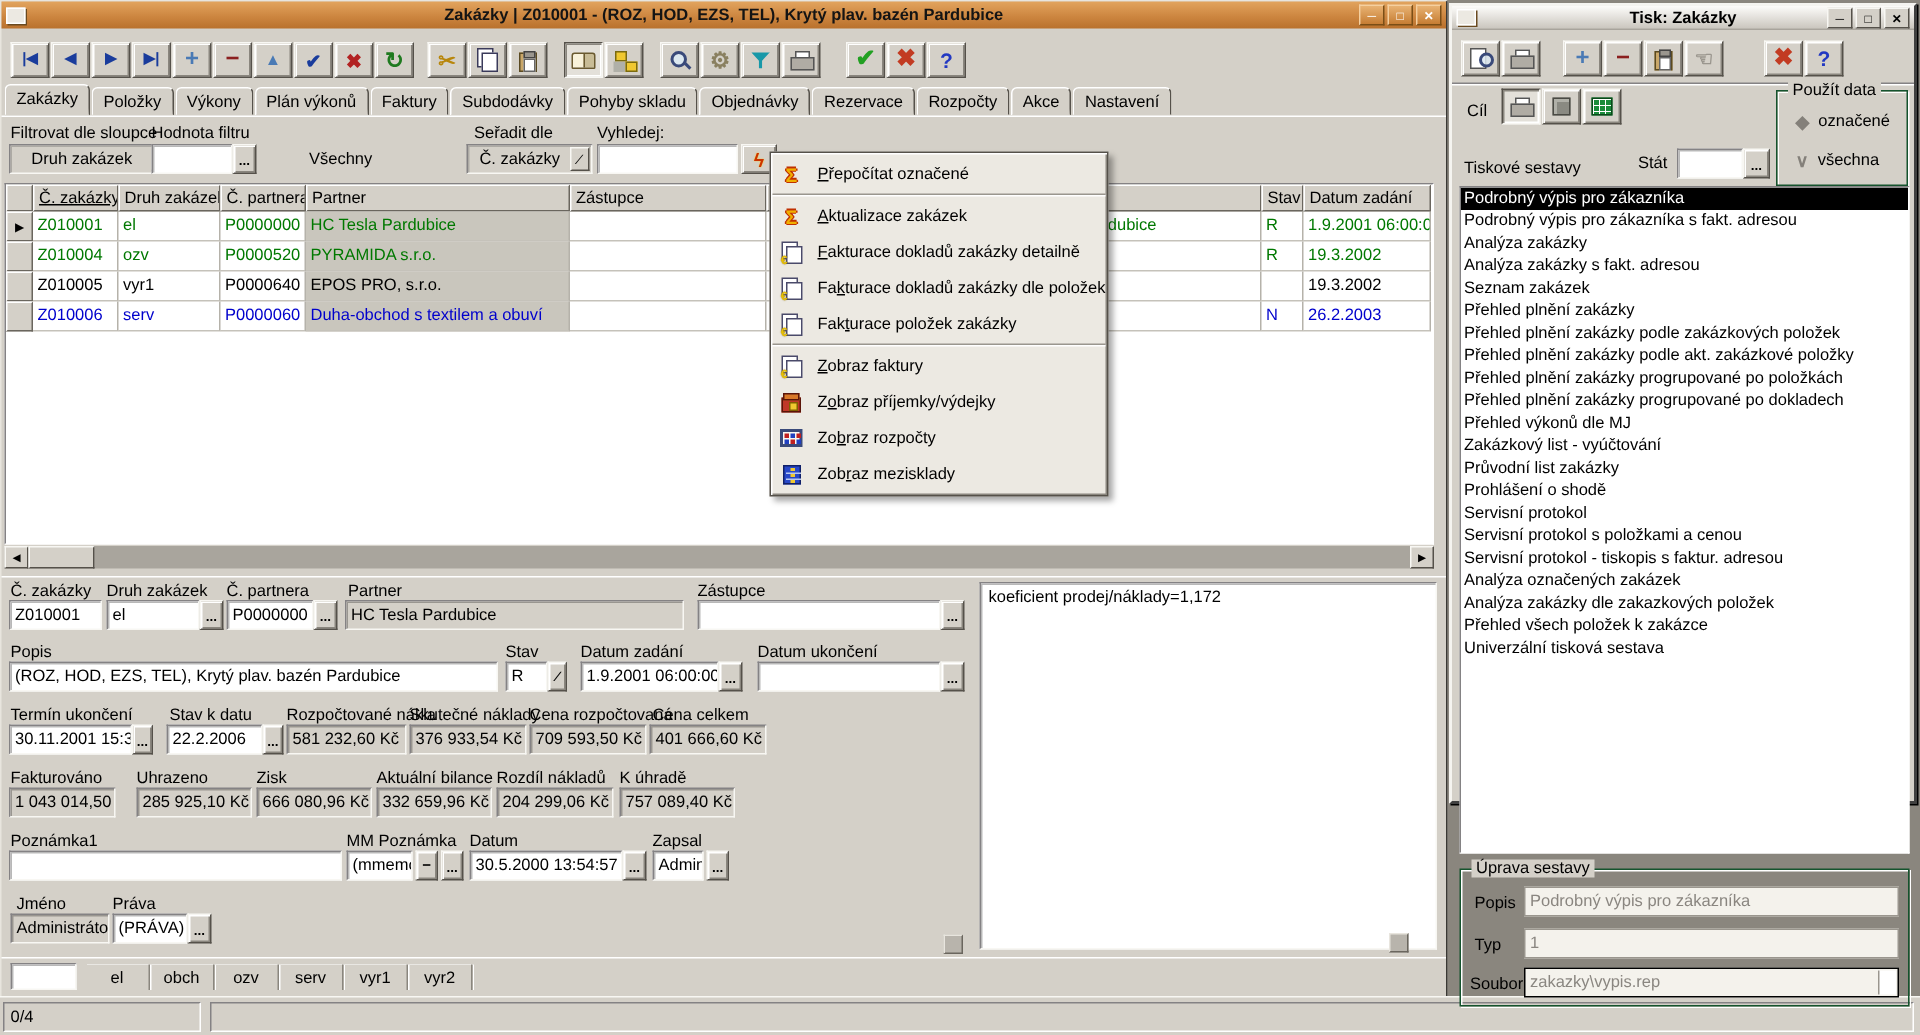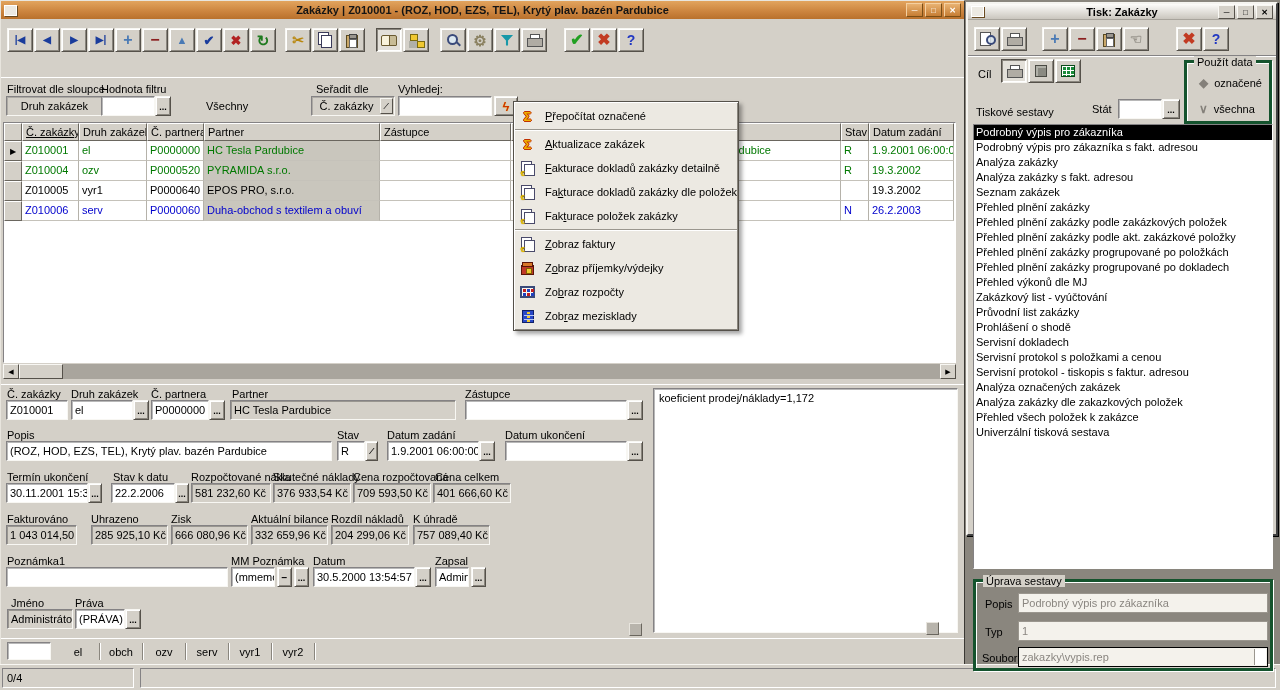--- a/index.html
+++ b/index.html
@@ -142,21 +142,21 @@
   .mi-cabinet::after{content:"";position:absolute;left:4px;top:1px;width:3px;height:2px;background:#f0c830;
     box-shadow:0 4px 0 #f0c830,0 8px 0 #f0c830}
   
   .print-win{position:absolute;left:966px;top:2px;width:312px;height:534px;background:#d4d0c8;z-index:30;
     border:2px solid;border-color:#f5f4f0 #404040 #404040 #f5f4f0;box-shadow:1px 1px 0 #000}
   .titlebar-print{position:absolute;left:0;top:0;width:100%;height:16px;
     background:linear-gradient(180deg,#fdfcfa,#cac6be);display:flex;align-items:center;border-bottom:1px solid #a8a49c}
   .titlebar-print .ttl{position:absolute;left:0;width:100%;text-align:center;font-weight:bold;color:#000}
   #print-toolbar{left:6px;top:22px;height:26px}
   .groove{position:absolute;left:0;width:100%;border-top:1px solid #848284;border-bottom:1px solid #fff}
-  .group{position:absolute;border:3px solid #14532d;box-shadow:inset 1px 1px 0 #fff,1px 1px 0 #fff}
+  .group{position:absolute;border:1px solid #14532d;box-shadow:inset 1px 1px 0 #fff,1px 1px 0 #fff}
   .group>.gtitle{position:absolute;top:-7px;left:7px;background:#d4d0c8;padding:0 3px}
   .radio-row{position:absolute;display:flex;align-items:center;gap:6px}
   .rmark{color:#84807a;font-weight:bold;font-size:12px;line-height:1}
   .rlist{position:absolute;left:5px;top:120px;width:300px;height:445px;background:#fff;
     border:1px solid;border-color:#848284 #fff #fff #848284;overflow:hidden}
   .list-item{height:15px;padding:1px 2px 0;white-space:nowrap;overflow:hidden;cursor:default}
   .list-item.selected{background:#000;color:#fff}
   .dis{background:#f4f2ec;border:1px solid #9a968e;color:#8a8680;box-shadow:none}
   .soubor{border:1px solid #000;color:#8a8680;background:#f4f2ec;box-shadow:none}
   .mini-right{position:absolute;right:1px;top:1px;bottom:1px;width:12px;background:#fff;border-left:1px solid #9a968e}
@@ -240,20 +240,34 @@
           <span class="glyph" style="color: rgb(34, 160, 34); font-size: 16px;">✔</span>
         </div>
         <div class="tbtn">
           <span class="glyph" style="color: rgb(194, 59, 34); font-size: 16px;">✖</span>
         </div>
         <div class="tbtn">
           <span class="glyph" style="color: rgb(34, 56, 194); font-size: 14px;">?</span>
         </div>
       </div>
 
+    <div class="tabsrow" id="main-tabs">
+        <div class="tab active">Zakázky</div>
+        <div class="tab">Položky</div>
+        <div class="tab">Výkony</div>
+        <div class="tab">Plán výkonů</div>
+        <div class="tab">Faktury</div>
+        <div class="tab">Subdodávky</div>
+        <div class="tab">Pohyby skladu</div>
+        <div class="tab">Objednávky</div>
+        <div class="tab">Rezervace</div>
+        <div class="tab">Rozpočty</div>
+        <div class="tab">Akce</div>
+        <div class="tab">Nastavení</div>
+      </div>
 
     <div class="filterbar">
       <span class="lbl" style="left:6px;top:5px">Filtrovat dle sloupce</span>
       <div class="combo" style="left:5px;top:18px;width:110px">
         <span>Druh zakázek</span>
         <span class="cbtn">⁄</span>
       </div>
       <span class="lbl" style="left:100px;top:5px">Hodnota filtru</span>
       <div class="inp" style="left:100px;top:18px;width:54px"></div>
       <div class="dots" style="left:154px;top:18px;width:16px">...</div>
@@ -569,21 +583,21 @@
         <div class="list-item">Seznam zakázek</div>
         <div class="list-item">Přehled plnění zakázky</div>
         <div class="list-item">Přehled plnění zakázky podle zakázkových položek</div>
         <div class="list-item">Přehled plnění zakázky podle akt. zakázkové položky</div>
         <div class="list-item">Přehled plnění zakázky progrupované po položkách</div>
         <div class="list-item">Přehled plnění zakázky progrupované po dokladech</div>
         <div class="list-item">Přehled výkonů dle MJ</div>
         <div class="list-item">Zakázkový list - vyúčtování</div>
         <div class="list-item">Průvodní list zakázky</div>
         <div class="list-item">Prohlášení o shodě</div>
-        <div class="list-item">Servisní dokladech</div>
+        <div class="list-item">Servisní protokol</div>
         <div class="list-item">Servisní protokol s položkami a cenou</div>
         <div class="list-item">Servisní protokol - tiskopis s faktur. adresou</div>
         <div class="list-item">Analýza označených zakázek</div>
         <div class="list-item">Analýza zakázky dle zakazkových položek</div>
         <div class="list-item">Přehled všech položek k zakázce</div>
         <div class="list-item">Univerzální tisková sestava</div>
       </div>
 
     <div class="group" style="left:5px;top:575px;width:300px;height:92px">
       <span class="gtitle">Úprava sestavy</span>

